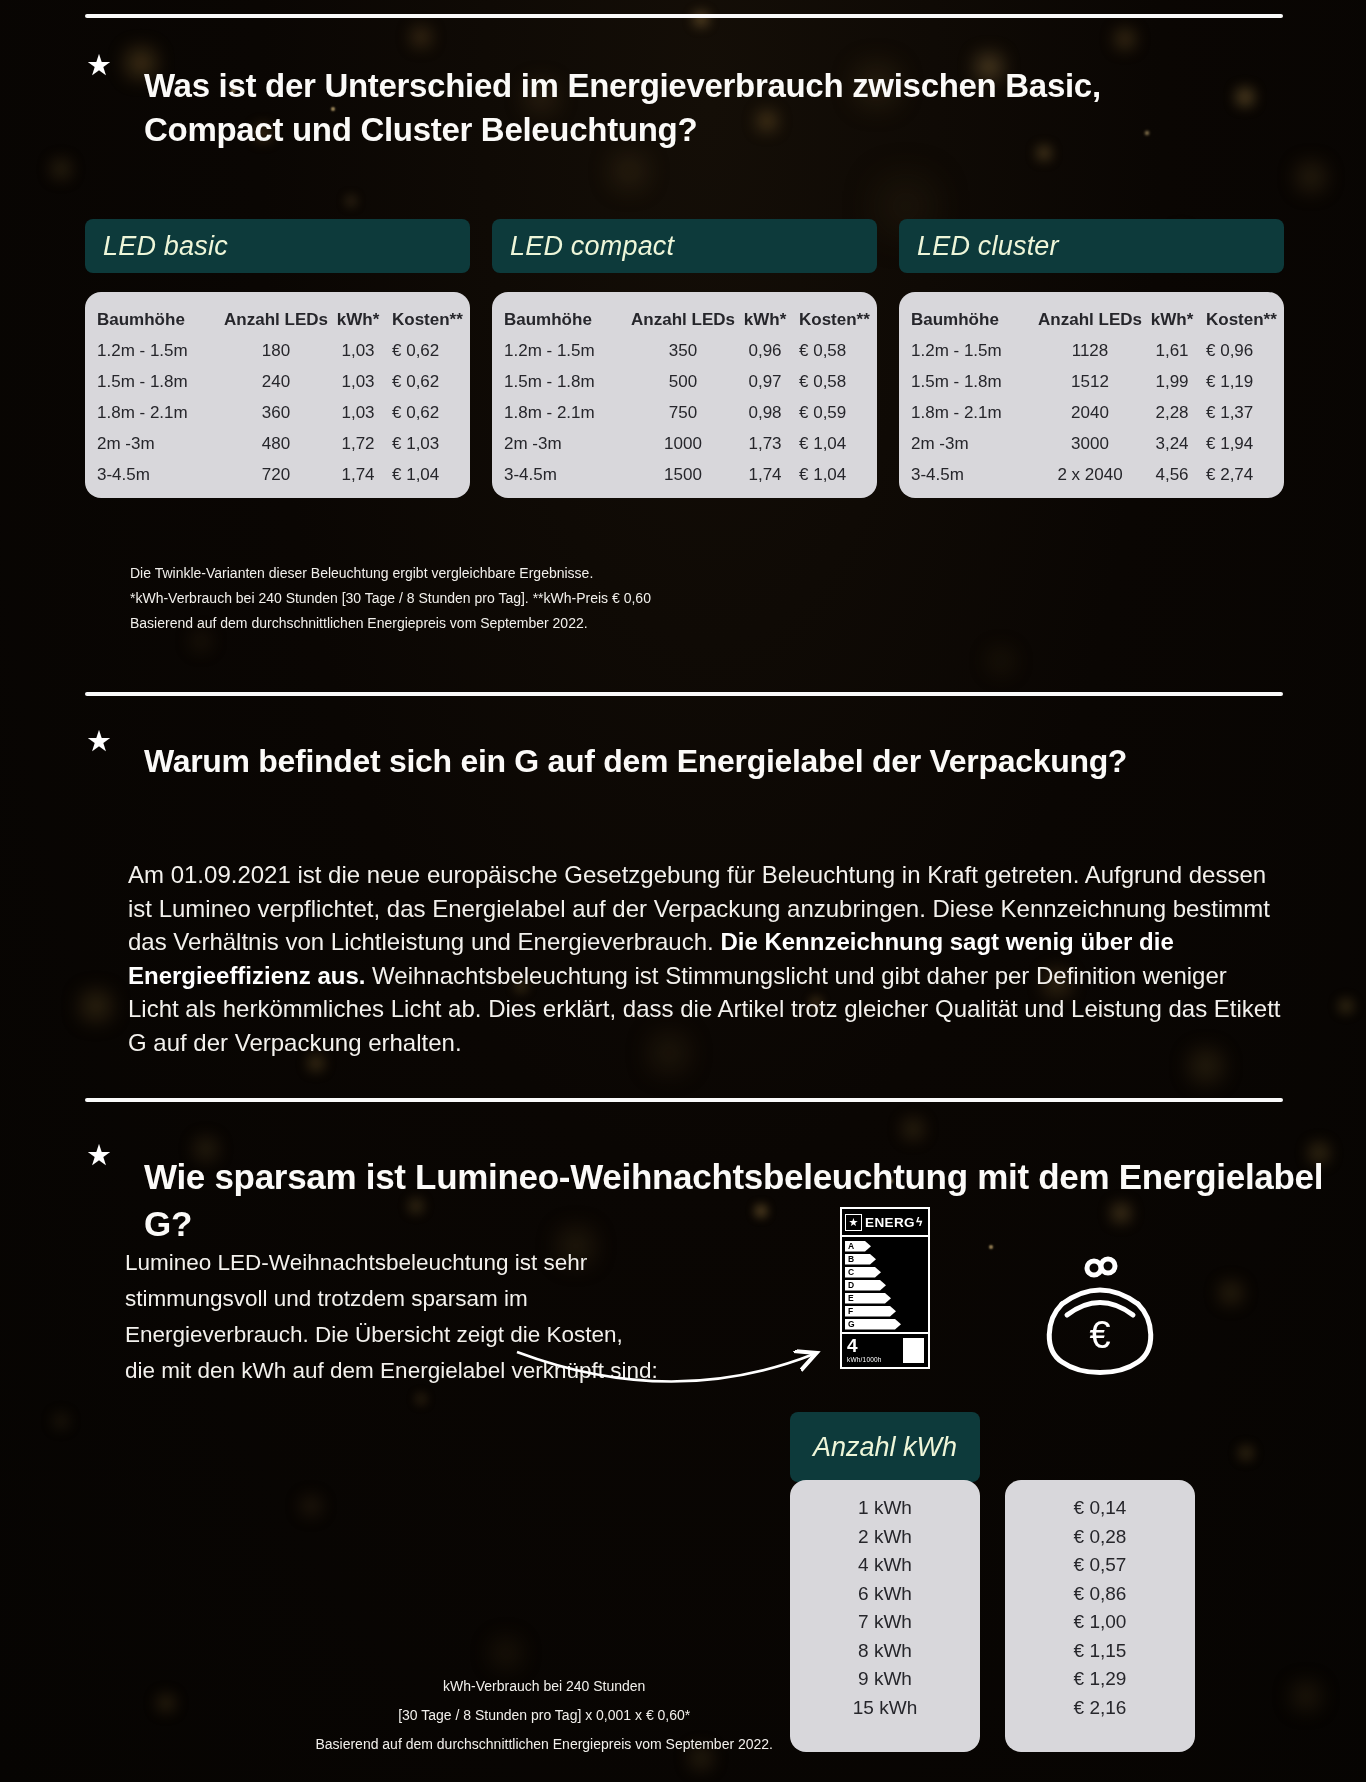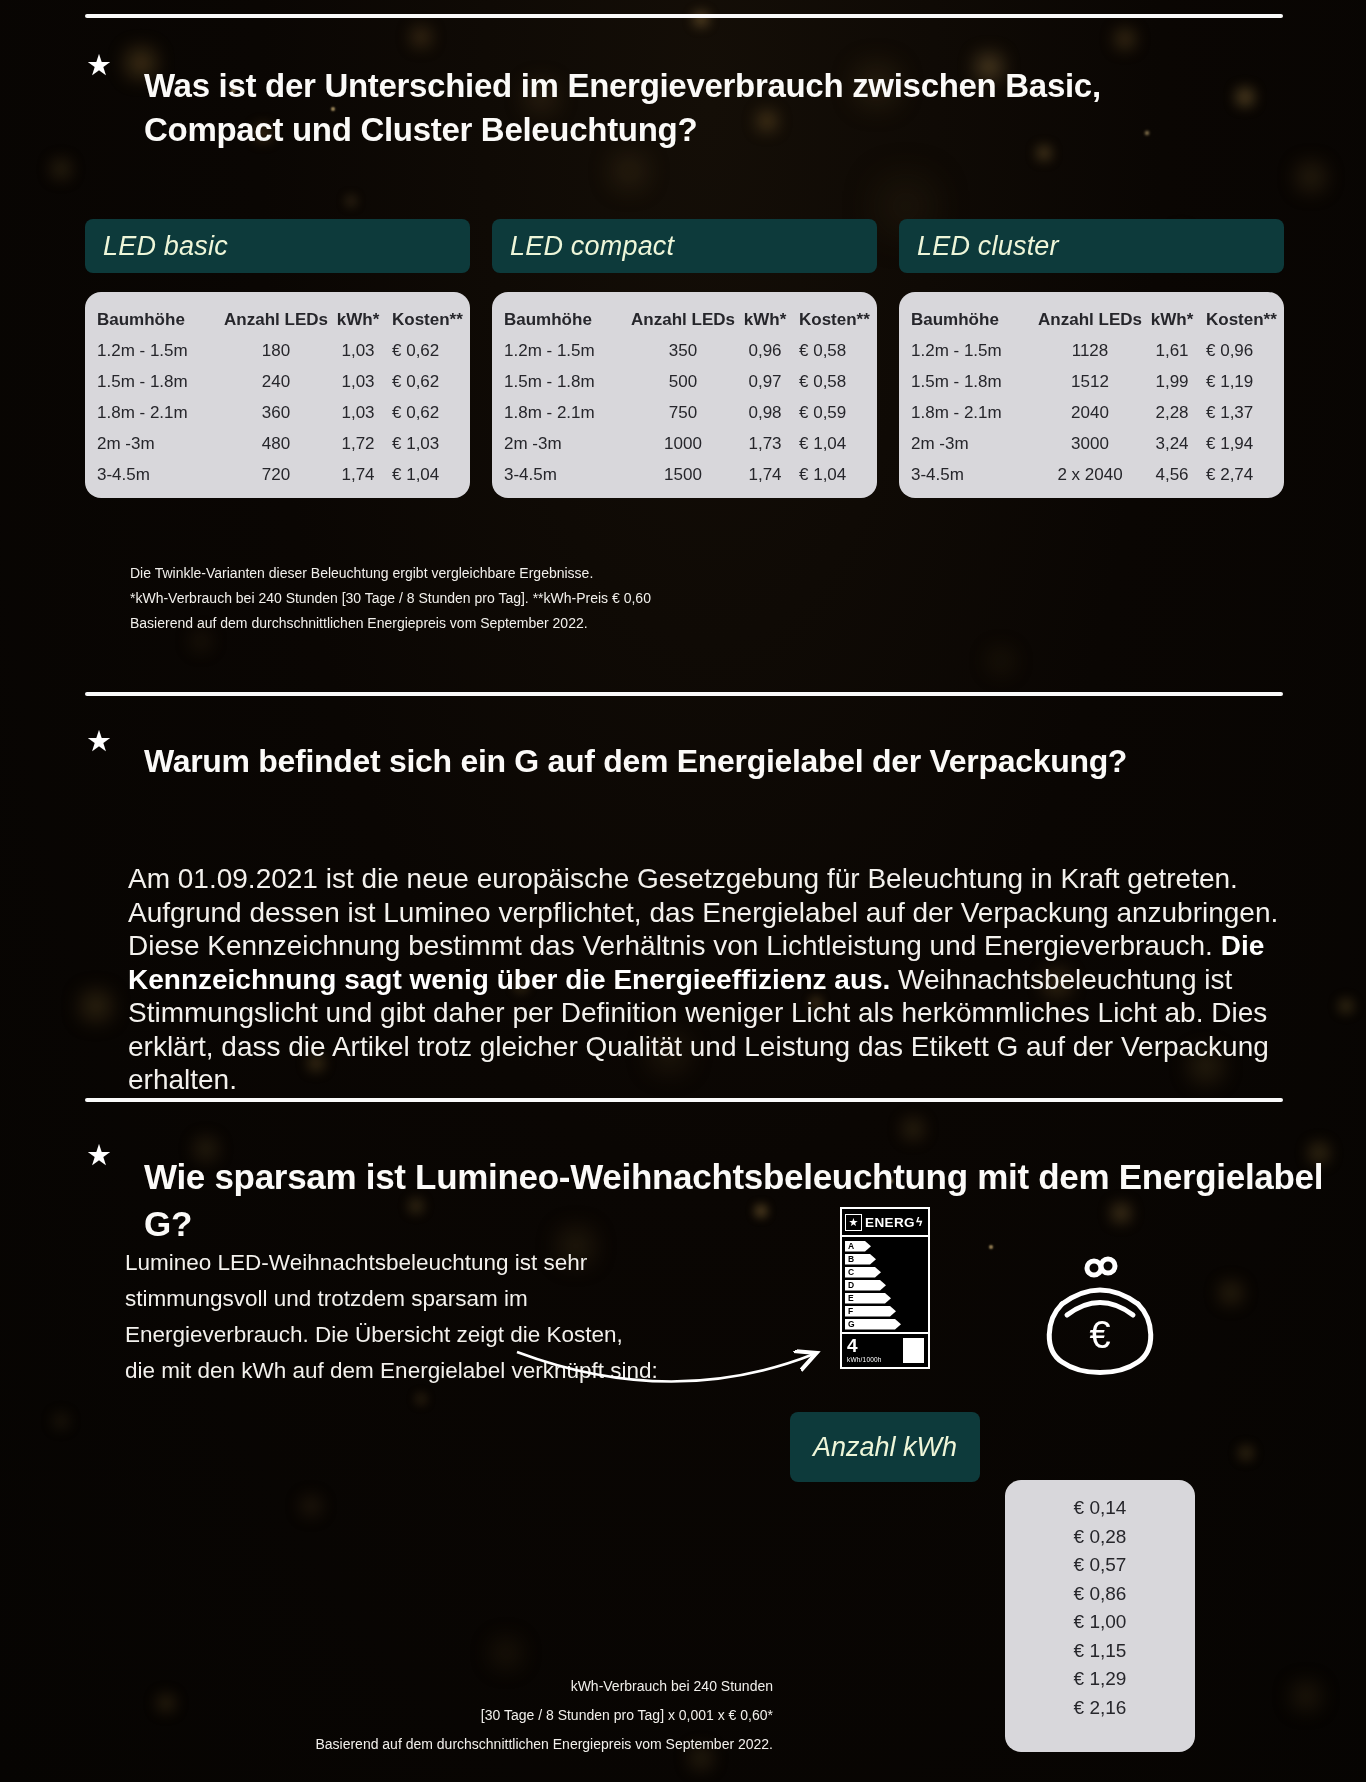--- a/index.html
+++ b/index.html
@@ -47,21 +47,21 @@
   .tbl{margin-top:19px;height:206px;background:#d8d7db;border-radius:16px;padding:12px 10px 8px 10px;box-sizing:border-box;color:#26262b;}
   .trow{display:grid;grid-template-columns:127px 108px 56px 74px;height:31px;line-height:31px;font-size:17px;}
   .trow .c1{text-align:left;padding-left:2px;}
   .trow .c2{text-align:center;}
   .trow .c3{text-align:center;}
   .trow .c4{text-align:left;padding-left:6px;}
   .thdr{font-weight:700;}
   .footnote{position:absolute;font-size:14px;line-height:25px;color:#f2f0ec;white-space:pre-line;}
   #footnote1{left:130px;top:547px;}
   
-  .para{position:absolute;left:128px;top:834px;width:1155px;font-size:28px;line-height:33.5px;color:#f3f1ed;}
+  .para{position:absolute;left:128px;top:834px;width:1155px;font-size:24px;line-height:33.5px;color:#f3f1ed;}
   .para b{font-weight:700;color:#fff;}
   
   .intro{position:absolute;left:125px;top:1222px;font-size:22.5px;line-height:36px;color:#f3f1ed;}
   .elabel{position:absolute;left:840px;top:1207px;width:90px;height:162px;background:#000;border:2px solid #fff;box-sizing:border-box;}
   .elabel-top{height:26px;border-bottom:2px solid #fff;display:flex;align-items:center;padding:0 3px;gap:3px;}
   .elabel-star{width:17px;height:17px;border:1px solid #fff;box-sizing:border-box;color:#fff;font-size:11px;line-height:15px;text-align:center;}
   .elabel-brand{color:#fff;font-weight:700;font-size:13.5px;letter-spacing:.4px;}
   .elabel-bolt{color:#fff;font-weight:700;font-size:12px;margin-left:-2px;}
   .elabel-classes{padding:4px 0 0 3px;}
   .elabel-classes .arr{height:10.5px;margin-bottom:2.5px;background:#fff;
@@ -80,21 +80,21 @@
   
   .kbox{position:absolute;top:1412px;height:70px;background:#0d3a3b;border-radius:8px;display:flex;align-items:center;justify-content:center;box-sizing:border-box;}
   .kbox span{font-style:italic;font-size:27px;color:#eef6d9;}
   #kwh-box{left:790px;width:190px;}
   #cost-box{left:1005px;width:190px;}
   .ktbl{position:absolute;top:1480px;height:272px;width:190px;background:#d8d7db;border-radius:16px;
         padding:14px 0 0 0;box-sizing:border-box;color:#26262b;text-align:center;}
   #kwh-tbl{left:790px;}
   #cost-tbl{left:1005px;}
   .krow{height:28.5px;line-height:28.5px;font-size:19px;}
-  #footnote2{right:593px;top:1658px;text-align:right;line-height:29px;}
+  #footnote2{right:593px;top:1658px;text-align:center;line-height:29px;}
 </style>
 </head>
 <body>
 
 <div class="page">
   <div class="bokeh"></div>
 
   <div class="divider" style="top:14px"></div>
 
   <div class="heading" style="left:86px;top:48px;">
@@ -326,20 +326,31 @@
       <marker id="ah" markerWidth="12" markerHeight="12" refX="7" refY="4" orient="auto">
         <path d="M0,0 L8,4 L0,8" fill="none" stroke="#fff" stroke-width="1.6"></path>
       </marker>
     </defs>
     <path d="M517 1352 Q 672 1410 814 1354" fill="none" stroke="#fff" stroke-width="2.6" marker-end="url(#ah)"></path>
   </svg>
 
   <div class="kbox" id="kwh-box">
     <span>Anzahl kWh</span>
   </div>
+  <div class="ktbl" id="kwh-tbl">
+
+  <div class="krow">1 kWh</div>
+      <div class="krow">2 kWh</div>
+      <div class="krow">4 kWh</div>
+      <div class="krow">6 kWh</div>
+      <div class="krow">7 kWh</div>
+      <div class="krow">8 kWh</div>
+      <div class="krow">9 kWh</div>
+      <div class="krow">15 kWh</div>
+    </div>
   <div class="ktbl" id="cost-tbl">
 
   <div class="krow">€ 0,14</div>
       <div class="krow">€ 0,28</div>
       <div class="krow">€ 0,57</div>
       <div class="krow">€ 0,86</div>
       <div class="krow">€ 1,00</div>
       <div class="krow">€ 1,15</div>
       <div class="krow">€ 1,29</div>
       <div class="krow">€ 2,16</div>

